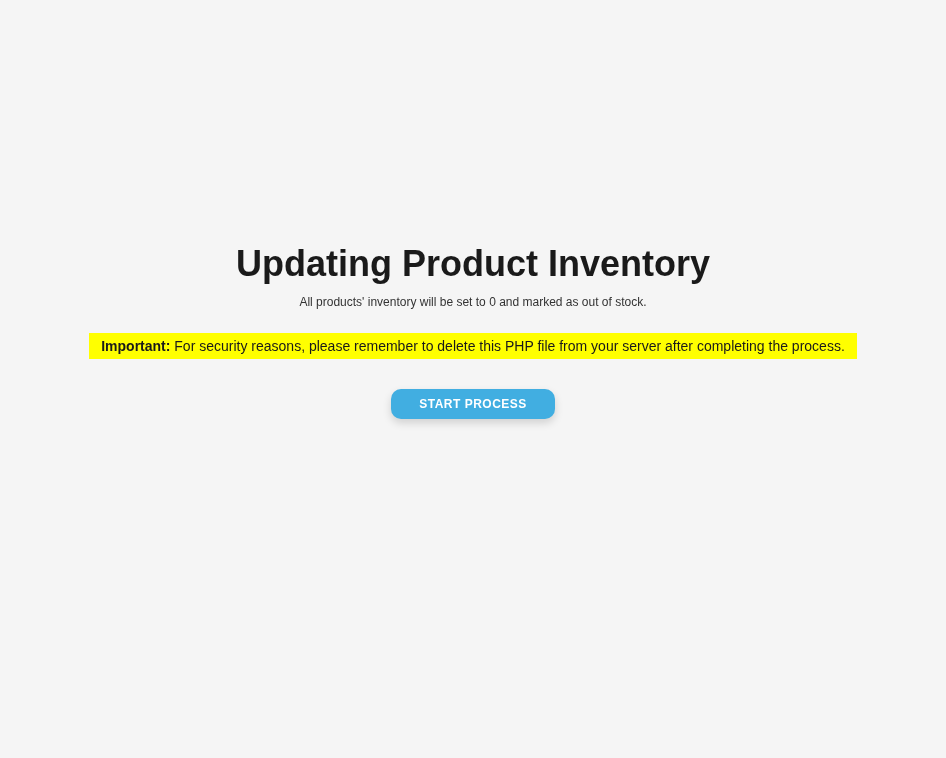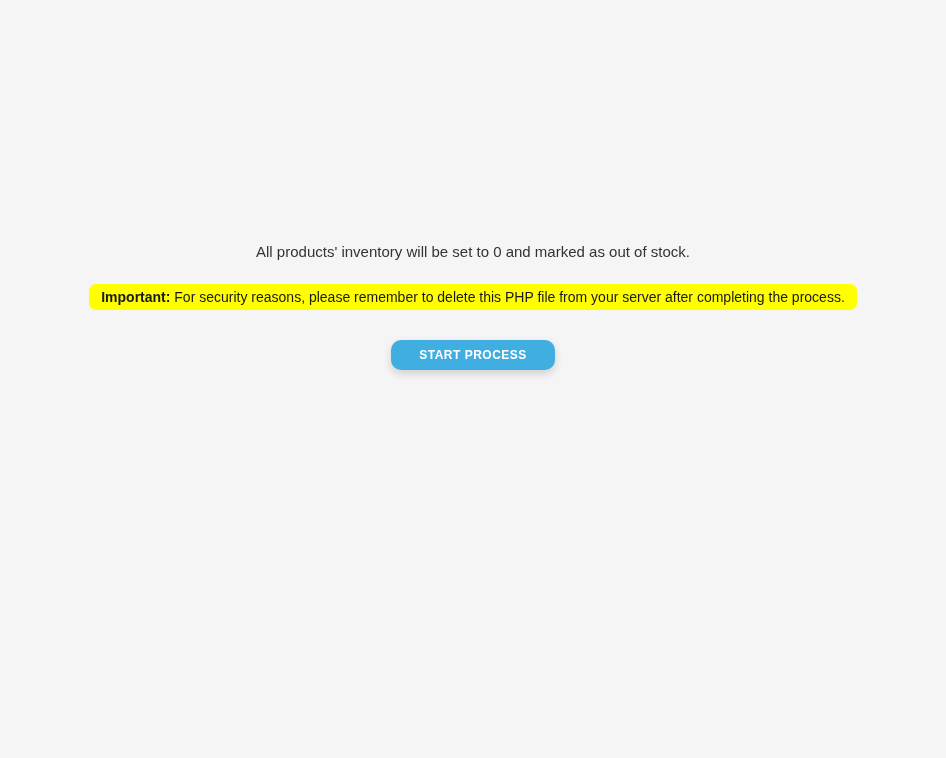--- a/index.html
+++ b/index.html
@@ -52,29 +52,29 @@
     }
     
     .page-title {
       font-size: 36px;
       font-weight: bold;
       color: #1a1a1a;
       margin-bottom: 10px;
     }
     
     .page-subtitle {
-      font-size: 15px;
+      font-size: 12px;
       color: #333333;
       margin-bottom: 24px;
     }
     
     .warning-banner {
       background-color: #ffff00;
       padding: 5px 12px;
-      border-radius: 7px;
+      border-radius: 0;
       display: inline-block;
       font-size: 14px;
       color: #1a1a1a;
       margin-bottom: 30px;
     }
     
     .warning-important {
       font-weight: bold;
     }
     
@@ -90,20 +90,21 @@
       cursor: pointer;
       box-shadow: 0 4px 8px rgba(0, 0, 0, 0.15);
     }
   </style>
 </head>
 <body>
 
 <div class="container">
   
   
+  <h1 class="page-title">Updating Product Inventory</h1>
   
   <p class="page-subtitle">All products' inventory will be set to 0 and marked as out of stock.</p>
   
   <div class="warning-banner">
     <span class="warning-important">Important:</span><span> For security reasons, please remember to delete this PHP file from your server after completing the process.</span>
   </div>
   
   <div>
     <button class="start-button">START PROCESS</button>
   </div>

